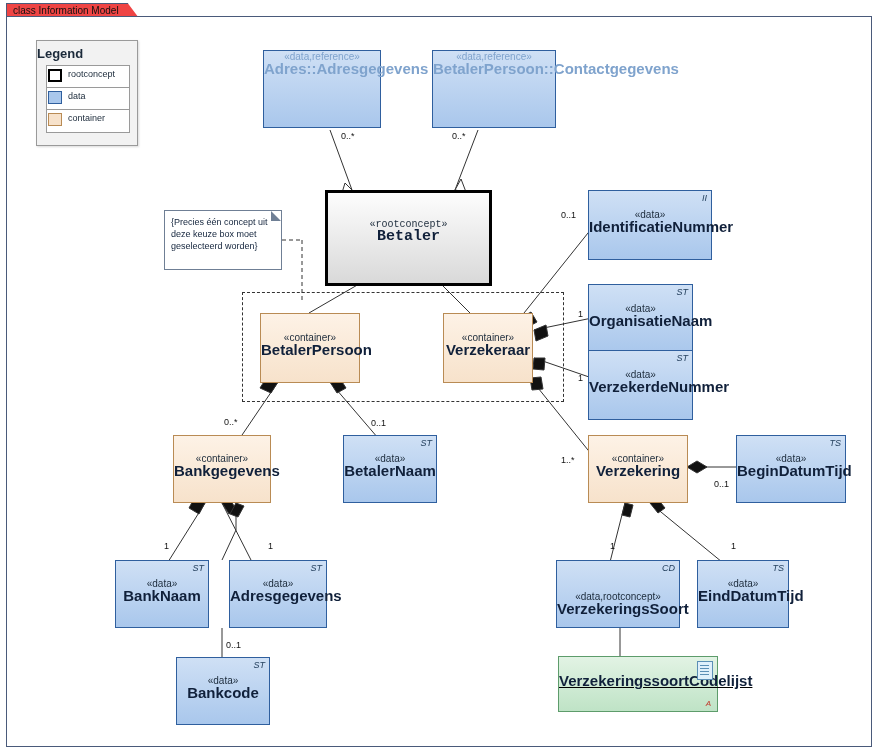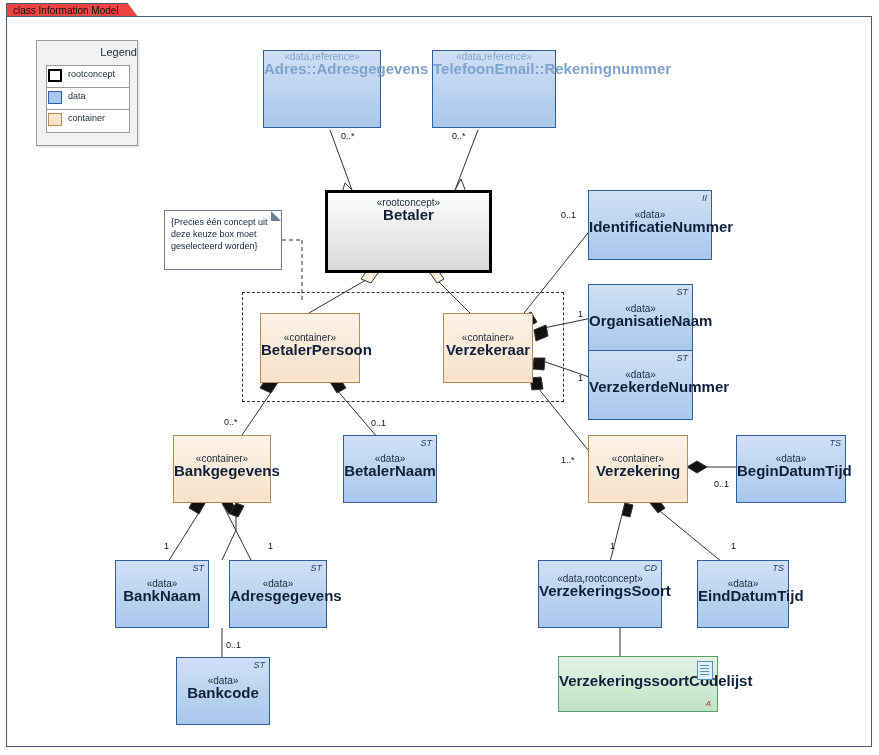--- a/index.html
+++ b/index.html
@@ -13,21 +13,21 @@
   .node .ster{font-size:10px;line-height:12px;color:#1b2a3a;}
   .node .nm{font-size:15px;line-height:12px;font-weight:bold;color:#10203a;}
   .data{background:linear-gradient(180deg,#cfe0f5 0%,#a9c7ec 100%);border:1px solid #2f5f9e;}
   .container{background:linear-gradient(180deg,#fdf2e6 0%,#f7e2cb 100%);border:1px solid #b98b54;}
   .rootconcept{background:linear-gradient(180deg,#fdfdfd 0%,#d9d9d9 100%);border:3px solid #000;}
   .codelist{background:linear-gradient(180deg,#e2f3e4 0%,#bfe3c6 100%);border:1px solid #5d9c6b;}
   .ref-faded{color:#7fa3cd !important;}
   .corner{position:absolute;right:4px;top:2px;font-size:9px;font-style:italic;color:#26425f;}
   .inner-pad{}
   .legend{position:absolute;left:36px;top:40px;width:100px;height:104px;background:#f2f2f2;border:1px solid #9a9a9a;box-shadow:1px 1px 2px rgba(0,0,0,.15);}
-  .legend-title{text-align:right;font-size:11px;font-weight:normal;color:#1b2a3a;padding-top:5px;}
+  .legend-title{text-align:left;font-size:13px;font-weight:bold;color:#1b2a3a;padding-top:5px;}
   .legend-box{position:absolute;left:9px;width:82px;height:22px;border:1px solid #9a9a9a;background:#fff;}
   .legend-row{position:absolute;left:9px;width:82px;height:22px;padding-left:40px;}
   .sw{position:absolute;left:2px;top:4px;width:14px;height:13px;box-sizing:border-box;}
   .lb{position:absolute;left:22px;top:4px;font-size:9px;color:#1b2a3a;}
   .note{position:absolute;left:164px;top:210px;width:118px;height:60px;background:#fff;border:1px solid #6f7f95;font-size:9px;line-height:12px;color:#13243c;padding:5px 6px;box-sizing:border-box;}
   .note:after{content:"";position:absolute;right:0;top:0;border-width:0 10px 10px 0;border-style:solid;border-color:#6f7f95 #fff;}
   .dashbox{position:absolute;left:242px;top:292px;width:320px;height:108px;border:1px dashed #333;}
   svg.ovl{position:absolute;left:0;top:0;width:879px;height:755px;pointer-events:none;}
   .mult{position:absolute;font-size:9px;color:#111;}
   .doc-ic{position:absolute;right:4px;top:4px;width:14px;height:17px;background:#dff0fb;border:1px solid #5b8fb5;}
@@ -145,24 +145,24 @@
   <div class="mult" style="left:610px;top:541px;">1</div>
   <div class="mult" style="left:731px;top:541px;">1</div>
 
   <div class="node data inner-pad" style="left:263px;top:50px;width:118px;height:78px;">
     <div class="ster ref-faded">«data,reference»</div>
     <div class="nm ref-faded">Adres::Adresgegevens</div>
   </div>
 
   <div class="node data inner-pad" style="left:432px;top:50px;width:124px;height:78px;">
     <div class="ster ref-faded">«data,reference»</div>
-    <div class="nm ref-faded">TelefoonEmail::Rekeningnummer</div>
-  </div>
-
-  <div class="node rootconcept" style="left:325px;top:190px;width:167px;height:83px;padding-top:4px;">
+    <div class="nm ref-faded">BetalerPersoon::Contactgegevens</div>
+  </div>
+
+  <div class="node rootconcept" style="left:325px;top:190px;width:167px;height:96px;padding-top:26px;font-family:Liberation Mono, monospace;">
     <div class="ster">«rootconcept»</div>
     <div class="nm">Betaler</div>
   </div>
 
   <div class="node data" style="left:588px;top:190px;width:124px;height:70px;padding-top:18px;">
     <span class="corner">II</span>
     <div class="ster">«data»</div>
     <div class="nm">IdentificatieNummer</div>
   </div>
 
@@ -221,31 +221,31 @@
     <div class="ster">«data»</div>
     <div class="nm">Adresgegevens</div>
   </div>
 
   <div class="node data" style="left:176px;top:657px;width:94px;height:68px;padding-top:17px;">
     <span class="corner">ST</span>
     <div class="ster">«data»</div>
     <div class="nm">Bankcode</div>
   </div>
 
-  <div class="node data" style="left:538px;top:560px;width:124px;height:68px;padding-top:12px;">
+  <div class="node data" style="left:556px;top:560px;width:124px;height:68px;padding-top:30px;">
     <span class="corner">CD</span>
     <div class="ster">«data,rootconcept»</div>
     <div class="nm">VerzekeringsSoort</div>
   </div>
 
   <div class="node data" style="left:697px;top:560px;width:92px;height:68px;padding-top:17px;">
     <span class="corner">TS</span>
     <div class="ster">«data»</div>
     <div class="nm">EindDatumTijd</div>
   </div>
 
-  <div class="node codelist" style="left:558px;top:656px;width:160px;height:56px;padding-top:18px;">
+  <div class="node codelist" style="left:558px;top:656px;width:160px;height:56px;padding-top:18px;text-decoration:underline;">
     <div class="nm">VerzekeringssoortCodelijst</div>
     <span class="doc-ic"></span>
     <span class="doc-a">A</span>
   </div>
 
 </div>
 
 </body></html>

